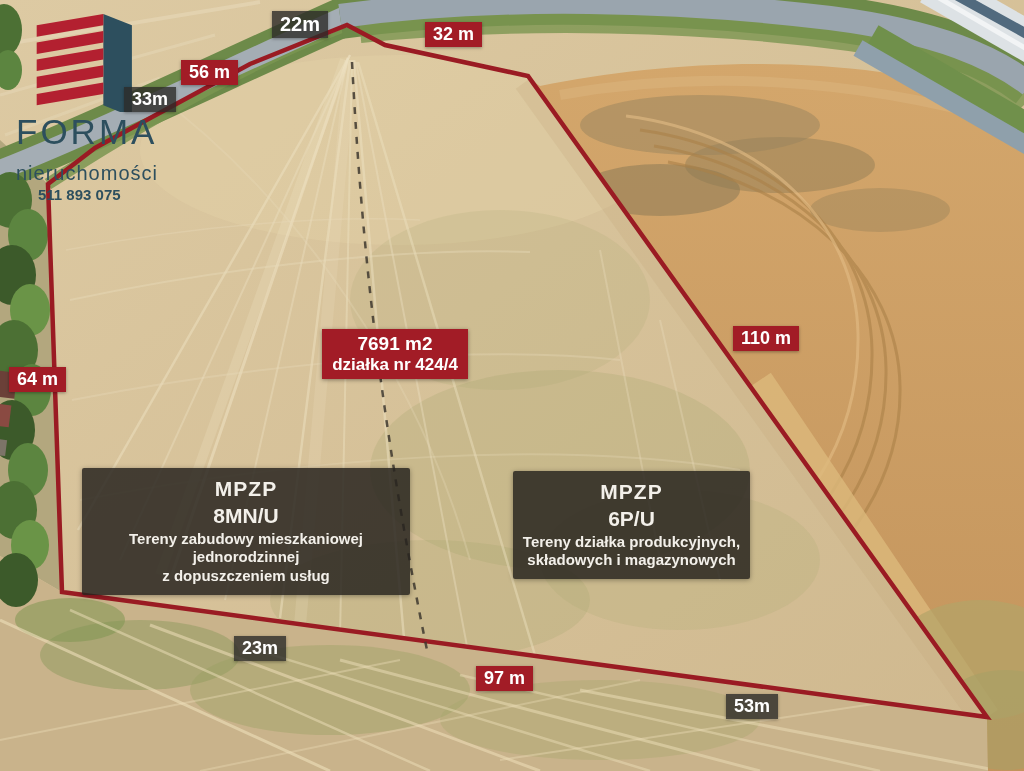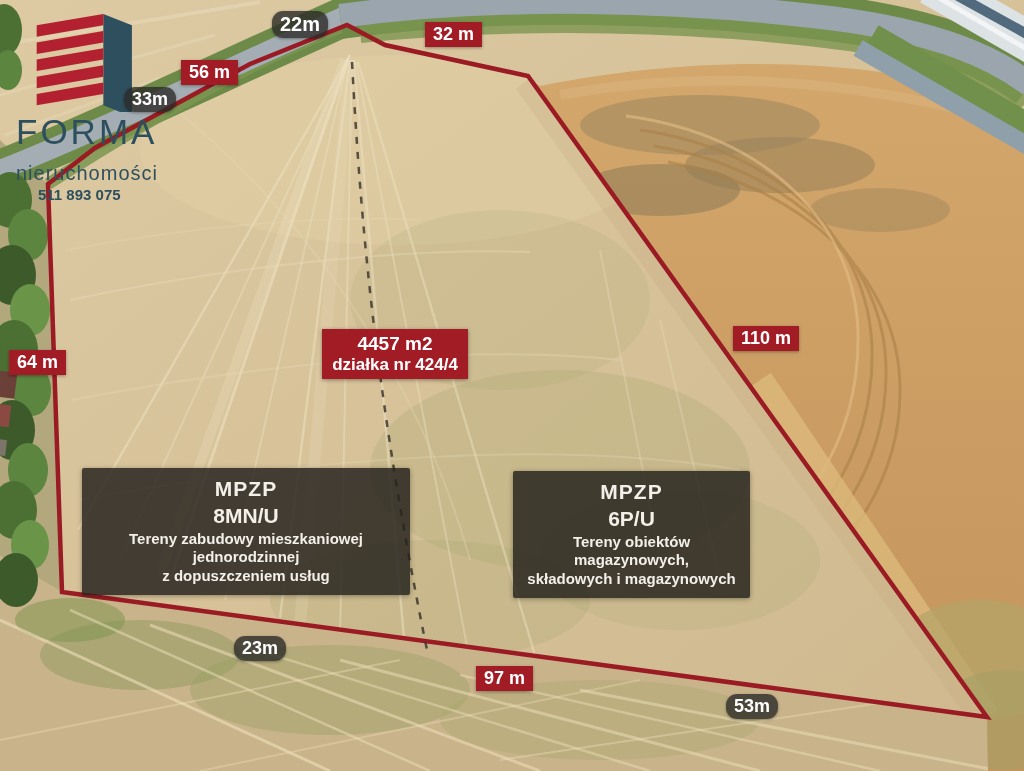--- a/index.html
+++ b/index.html
@@ -7,21 +7,21 @@
     position:relative;width:1024px;height:771px;overflow:hidden;
     font-family:"Liberation Sans","DejaVu Sans",sans-serif;
     background:#d7c49c;
   }
   .bg{position:absolute;inset:0;width:1024px;height:771px;display:block;}
   .lbl{
     position:absolute;color:#fff;font-weight:bold;font-size:18px;line-height:1.15;
     padding:2px 8px;white-space:nowrap;box-shadow:0 1px 3px rgba(0,0,0,.35);
   }
   .lbl.red{background:var(--red-label-bg,#a21c26);}
-  .lbl.dark{background:var(--dark-label-bg,rgba(44,42,40,.8));border-radius:11px;}
+  .lbl.dark{background:var(--dark-label-bg,rgba(44,42,40,.8));}
   .area-box{
     position:absolute;left:322px;top:329px;width:128px;
     background:var(--red-label-bg,#a21c26);color:#fff;text-align:center;
     font-weight:bold;padding:4px 9px;box-shadow:0 1px 4px rgba(0,0,0,.4);
   }
   .area-box .l1{font-size:19px;line-height:1.15;}
   .area-box .l2{font-size:17px;line-height:1.2;text-align:center;}
   .zone{
     position:absolute;background:var(--zone-box-bg,rgba(38,34,30,.84));
     color:#f3f0ea;text-align:center;border-radius:2px;
@@ -196,38 +196,38 @@
     </svg>
     <div class="logo-name">FORMA</div>
     <div class="logo-tag">nieruchomości</div>
     <div class="logo-phone">511 893 075</div>
   </div>
 
   <div class="lbl dark" style="left:272px;top:11px;font-size:20px">22m</div>
   <div class="lbl red" style="left:425px;top:22px">32 m</div>
   <div class="lbl red" style="left:181px;top:60px">56 m</div>
   <div class="lbl dark" style="left:124px;top:87px">33m</div>
-  <div class="lbl red" style="left:9px;top:350px">64 m</div>
+  <div class="lbl red" style="left:9px;top:367px">64 m</div>
   <div class="lbl red" style="left:733px;top:326px">110 m</div>
   <div class="lbl dark" style="left:234px;top:636px">23m</div>
   <div class="lbl red" style="left:476px;top:666px">97 m</div>
   <div class="lbl dark" style="left:726px;top:694px">53m</div>
 
   <div class="area-box">
-    <div class="l1">4457 m2</div>
+    <div class="l1">7691 m2</div>
     <div class="l2">działka nr 424/4</div>
   </div>
 
   <div class="zone res">
     <div class="z-head">MPZP</div>
     <div class="z-code">8MN/U</div>
     <div class="z-desc">Tereny zabudowy mieszkaniowej jednorodzinnej</div>
     <div class="z-desc">z dopuszczeniem usług</div>
   </div>
 
   <div class="zone ind">
     <div class="z-head">MPZP</div>
     <div class="z-code">6P/U</div>
-    <div class="z-desc">Tereny obiektów magazynowych,</div>
+    <div class="z-desc">Tereny działka produkcyjnych,</div>
     <div class="z-desc">składowych i magazynowych</div>
   </div>
 
 </div>
 
 </body></html>

